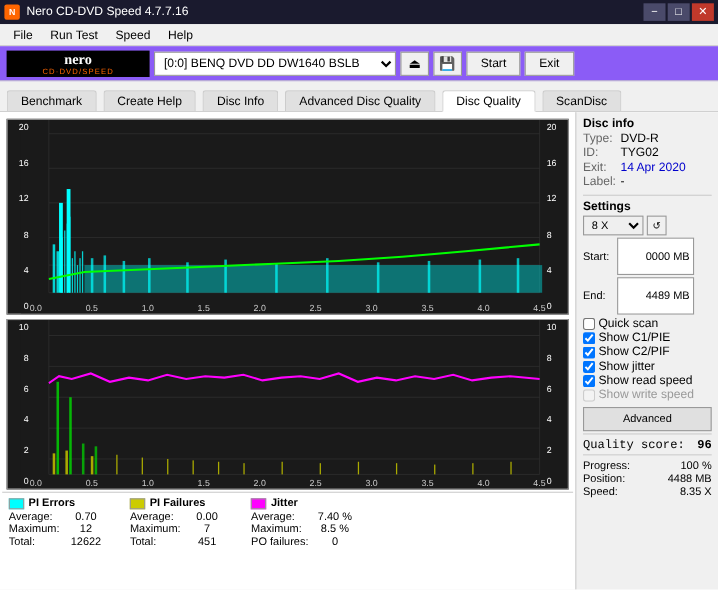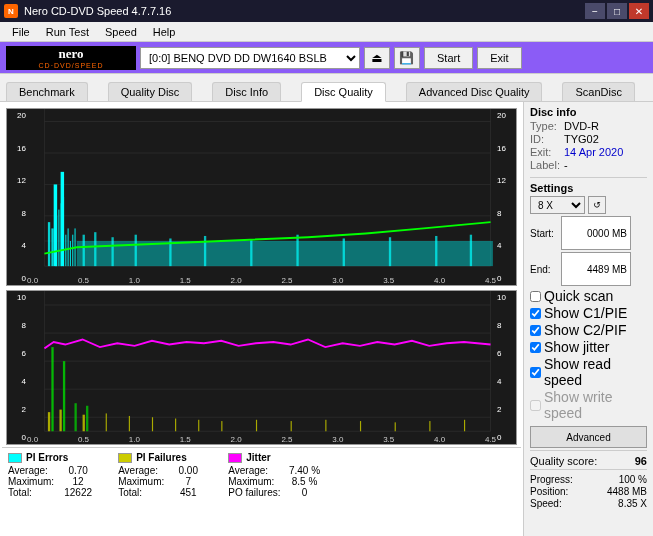--- a/index.html
+++ b/index.html
@@ -20,21 +20,21 @@
     
     .toolbar { background: #8b5cf6; border-bottom: 1px solid #ccc; display: flex; align-items: center; padding: 3px 6px; gap: 4px; height: 32px; }
     .nero-logo { width: 130px; height: 24px; background: #000; display: flex; align-items: center; justify-content: center; }
     .nero-logo-text { color: white; font-size: 13px; font-weight: bold; font-family: serif; }
     .nero-logo-sub { color: #ff6600; font-size: 7px; letter-spacing: 1px; }
     .drive-select { flex: 1; max-width: 220px; height: 22px; border: 1px solid #999; padding: 0 4px; font-size: 11px; background: white; }
     .toolbar-icon-btn { width: 26px; height: 22px; border: 1px solid #999; background: #f0f0f0; cursor: pointer; display: flex; align-items: center; justify-content: center; font-size: 12px; }
     .toolbar-btn { height: 22px; padding: 0 12px; border: 1px solid #999; background: #f0f0f0; cursor: pointer; font-size: 11px; }
     
     
-    .tabs { background: #f0f0f0; border-bottom: 1px solid #ccc; display: flex; padding: 4px 6px 0; gap: 20px; height: 28px; align-items: flex-end; }
+    .tabs { background: #f0f0f0; border-bottom: 1px solid #ccc; display: flex; padding: 4px 6px 0; gap: 6px; height: 28px; align-items: flex-end; }
     .tab { padding: 3px 12px; border: 1px solid #ccc; border-bottom: none; background: #e0e0e0; cursor: pointer; font-size: 11px; color: #000; border-radius: 3px 3px 0 0; }
     .tab.active { background: white; border-bottom: 1px solid white; margin-bottom: -1px; z-index: 1; }
     
     
     .main-content { display: flex; background: white; height: calc(536px - 22px - 20px - 32px - 28px); }
     
     
     .chart-area { flex: 1; padding: 4px 2px; background: white; }
     
     
@@ -68,26 +68,26 @@
     
     .settings-title { font-weight: bold; margin-bottom: 2px; margin-top: 4px; }
     .settings-row { display: flex; align-items: center; gap: 3px; margin-bottom: 2px; }
     .settings-input { height: 18px; border: 1px solid #999; padding: 0 3px; font-size: 10px; width: 55px; }
     .settings-btn { width: 18px; height: 18px; border: 1px solid #999; background: #f0f0f0; cursor: pointer; font-size: 9px; display: flex; align-items: center; justify-content: center; }
     
     .mb-input { height: 34px; border: 1px solid #999; padding: 0 3px; font-size: 10px; width: 70px; text-align: right; }
     
     .checkbox-row { display: flex; align-items: center; gap: 3px; margin-bottom: 1px; }
     .checkbox-row input { width: 11px; height: 11px; }
-    .checkbox-row label { font-size: 14px; color: #000; }
+    .checkbox-row label { font-size: 11px; color: #000; text-align: center; }
     .checkbox-row.disabled label { color: #999; }
     
     .advanced-btn { width: 100%; height: 22px; background: #e0e0e0; border: 1px solid #999; cursor: pointer; font-size: 10px; margin-top: 4px; }
     
-    .quality-score { display: flex; justify-content: space-between; margin-top: 4px; font-size: 11px; }
+    .quality-score { display: flex; justify-content: space-between; margin-top: 4px; font-size: 11px; font-family: Liberation Mono, monospace; }
     .quality-val { font-weight: bold; }
     
     .progress-rows { margin-top: 4px; }
     .progress-row { display: flex; justify-content: space-between; font-size: 10px; margin-bottom: 1px; }
     
     
     svg { display: block; }
     
     .separator { border: none; border-top: 1px solid #ccc; margin: 2px 0; }
   </style>
@@ -124,24 +124,24 @@
     <option>[0:0]  BENQ DVD DD DW1640 BSLB</option>
   </select>
   <button class="toolbar-icon-btn">⏏</button>
   <button class="toolbar-icon-btn">💾</button>
   <button class="toolbar-btn">Start</button>
   <button class="toolbar-btn">Exit</button>
 </div>
 
 <div class="tabs">
   <div class="tab">Benchmark</div>
-  <div class="tab">Quality Disc</div>
+  <div class="tab">Create Help</div>
   <div class="tab">Disc Info</div>
+  <div class="tab">Advanced Disc Quality</div>
   <div class="tab active">Disc Quality</div>
-  <div class="tab">Advanced Disc Quality</div>
   <div class="tab">ScanDisc</div>
 </div>
 
 <div class="main-content">
 
   <div class="chart-area">
     <div class="charts-container">
 
       <div class="chart-wrapper" style="flex: 1.15;">
         <div class="y-axis-labels">

